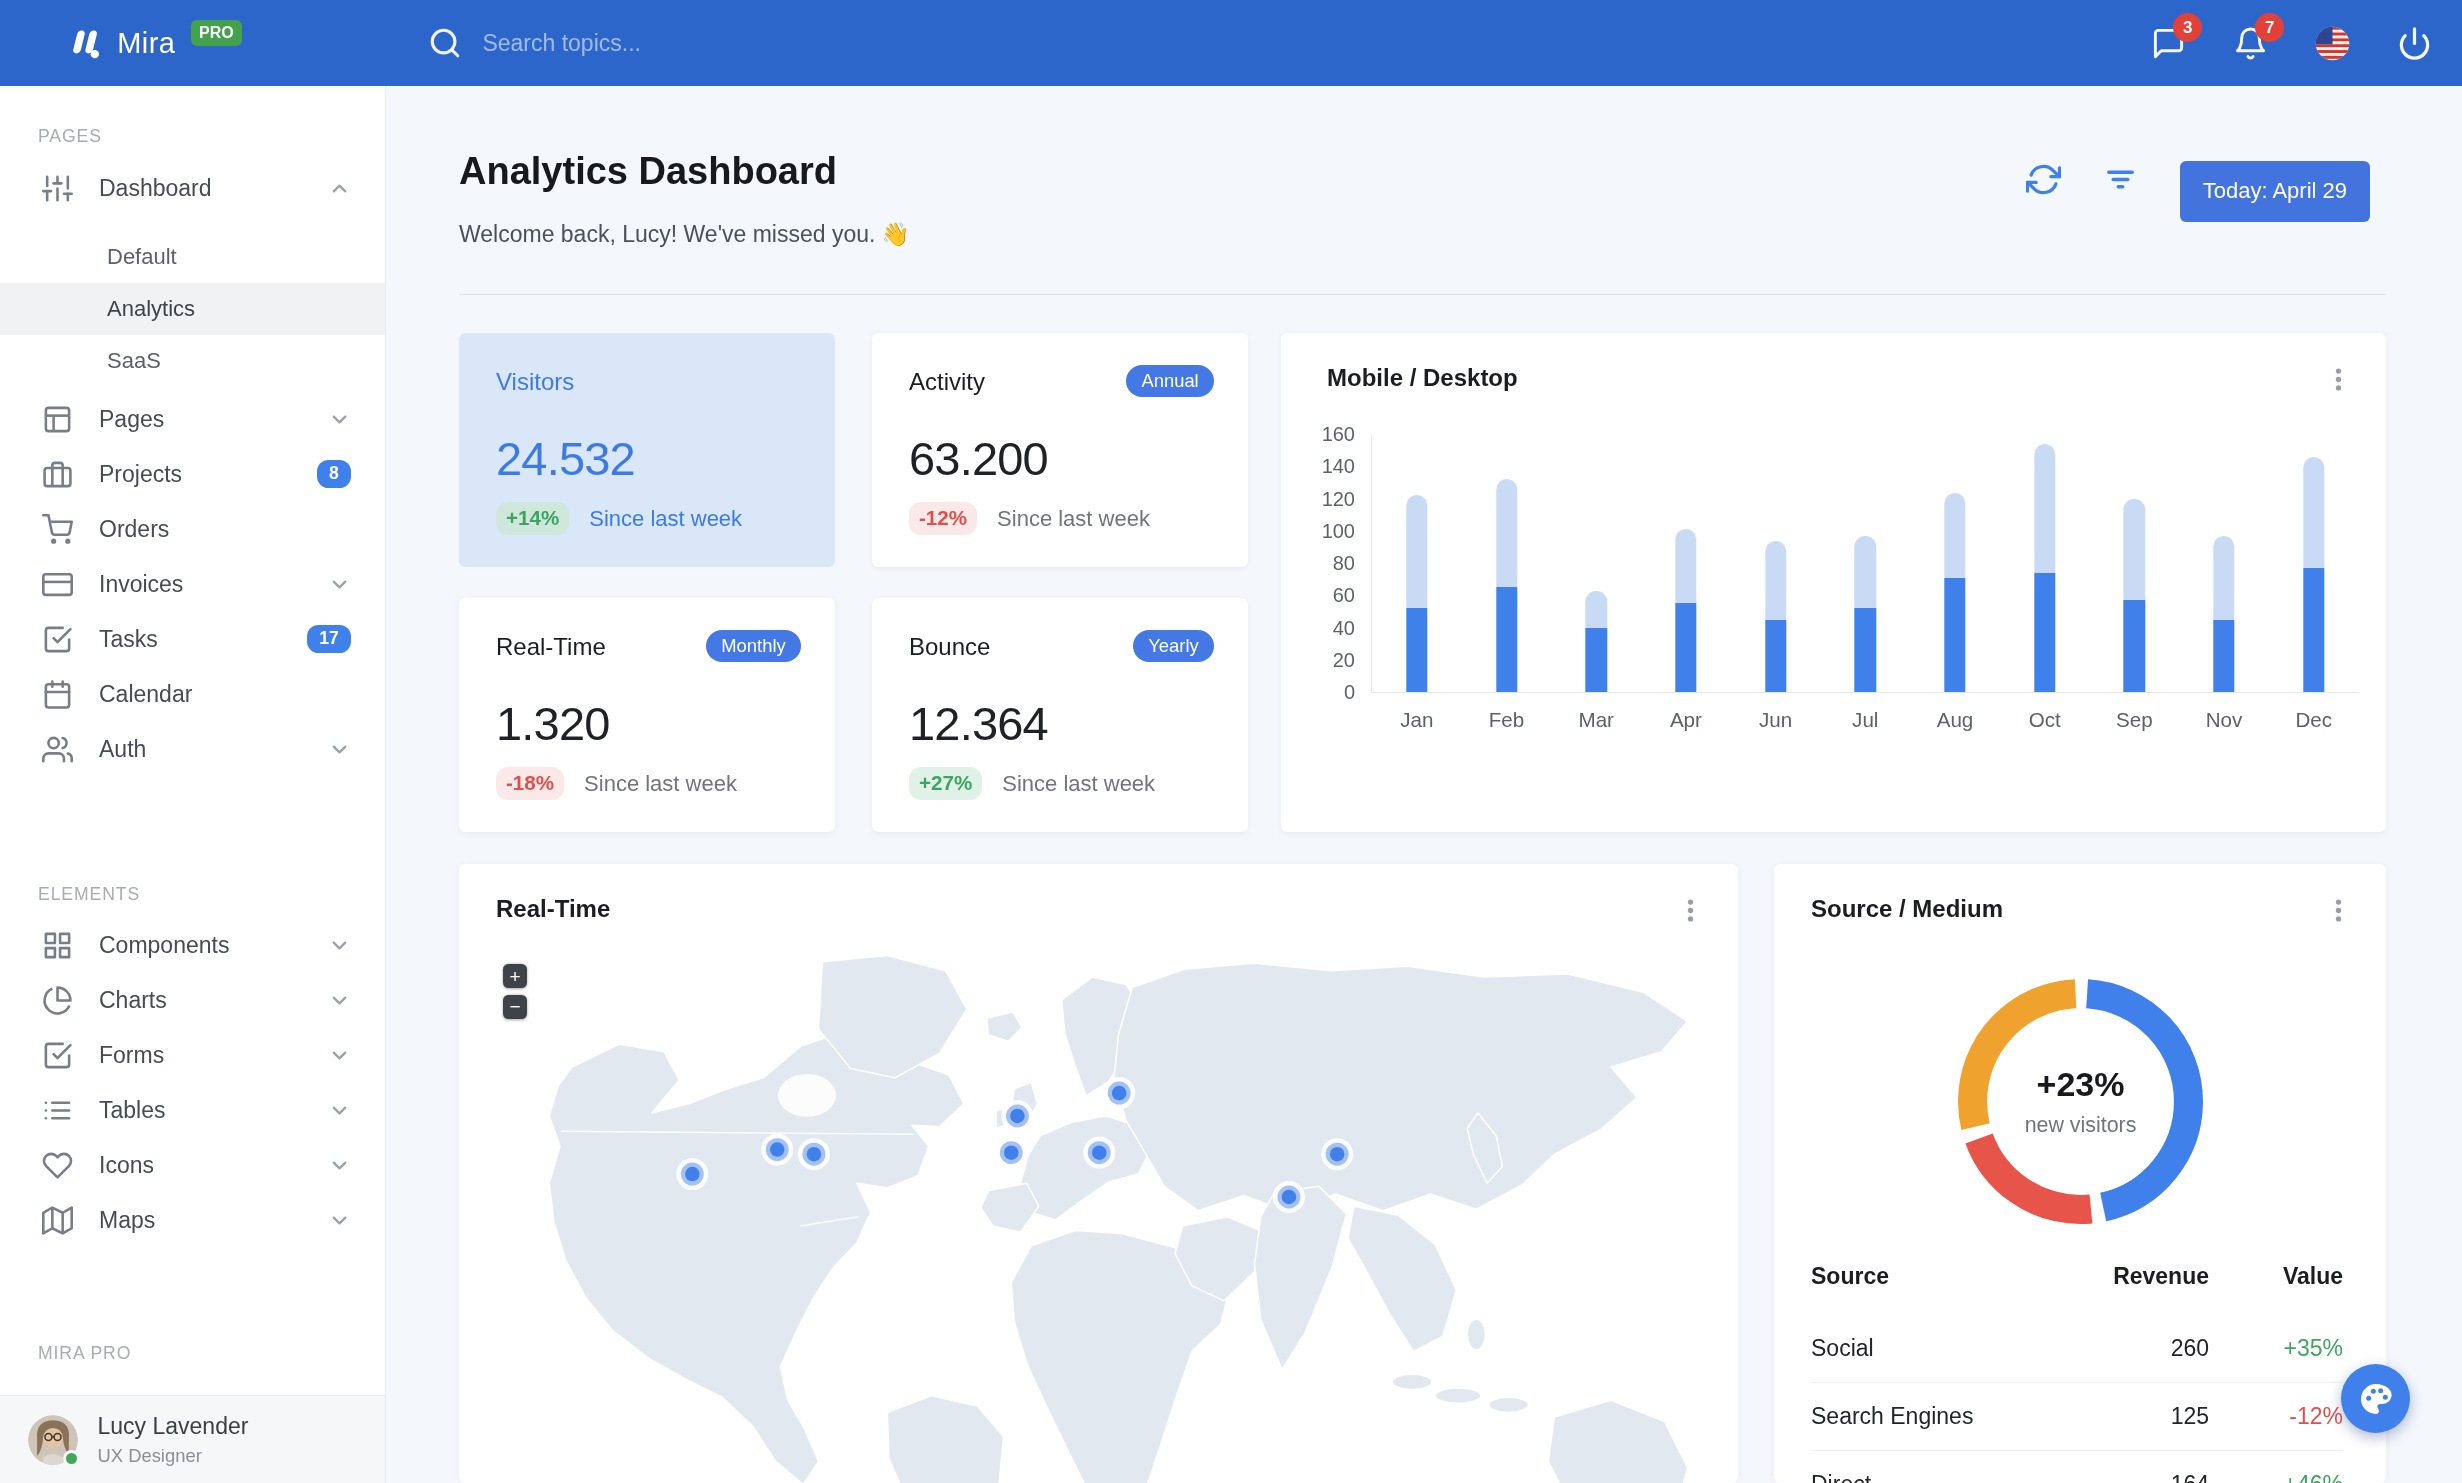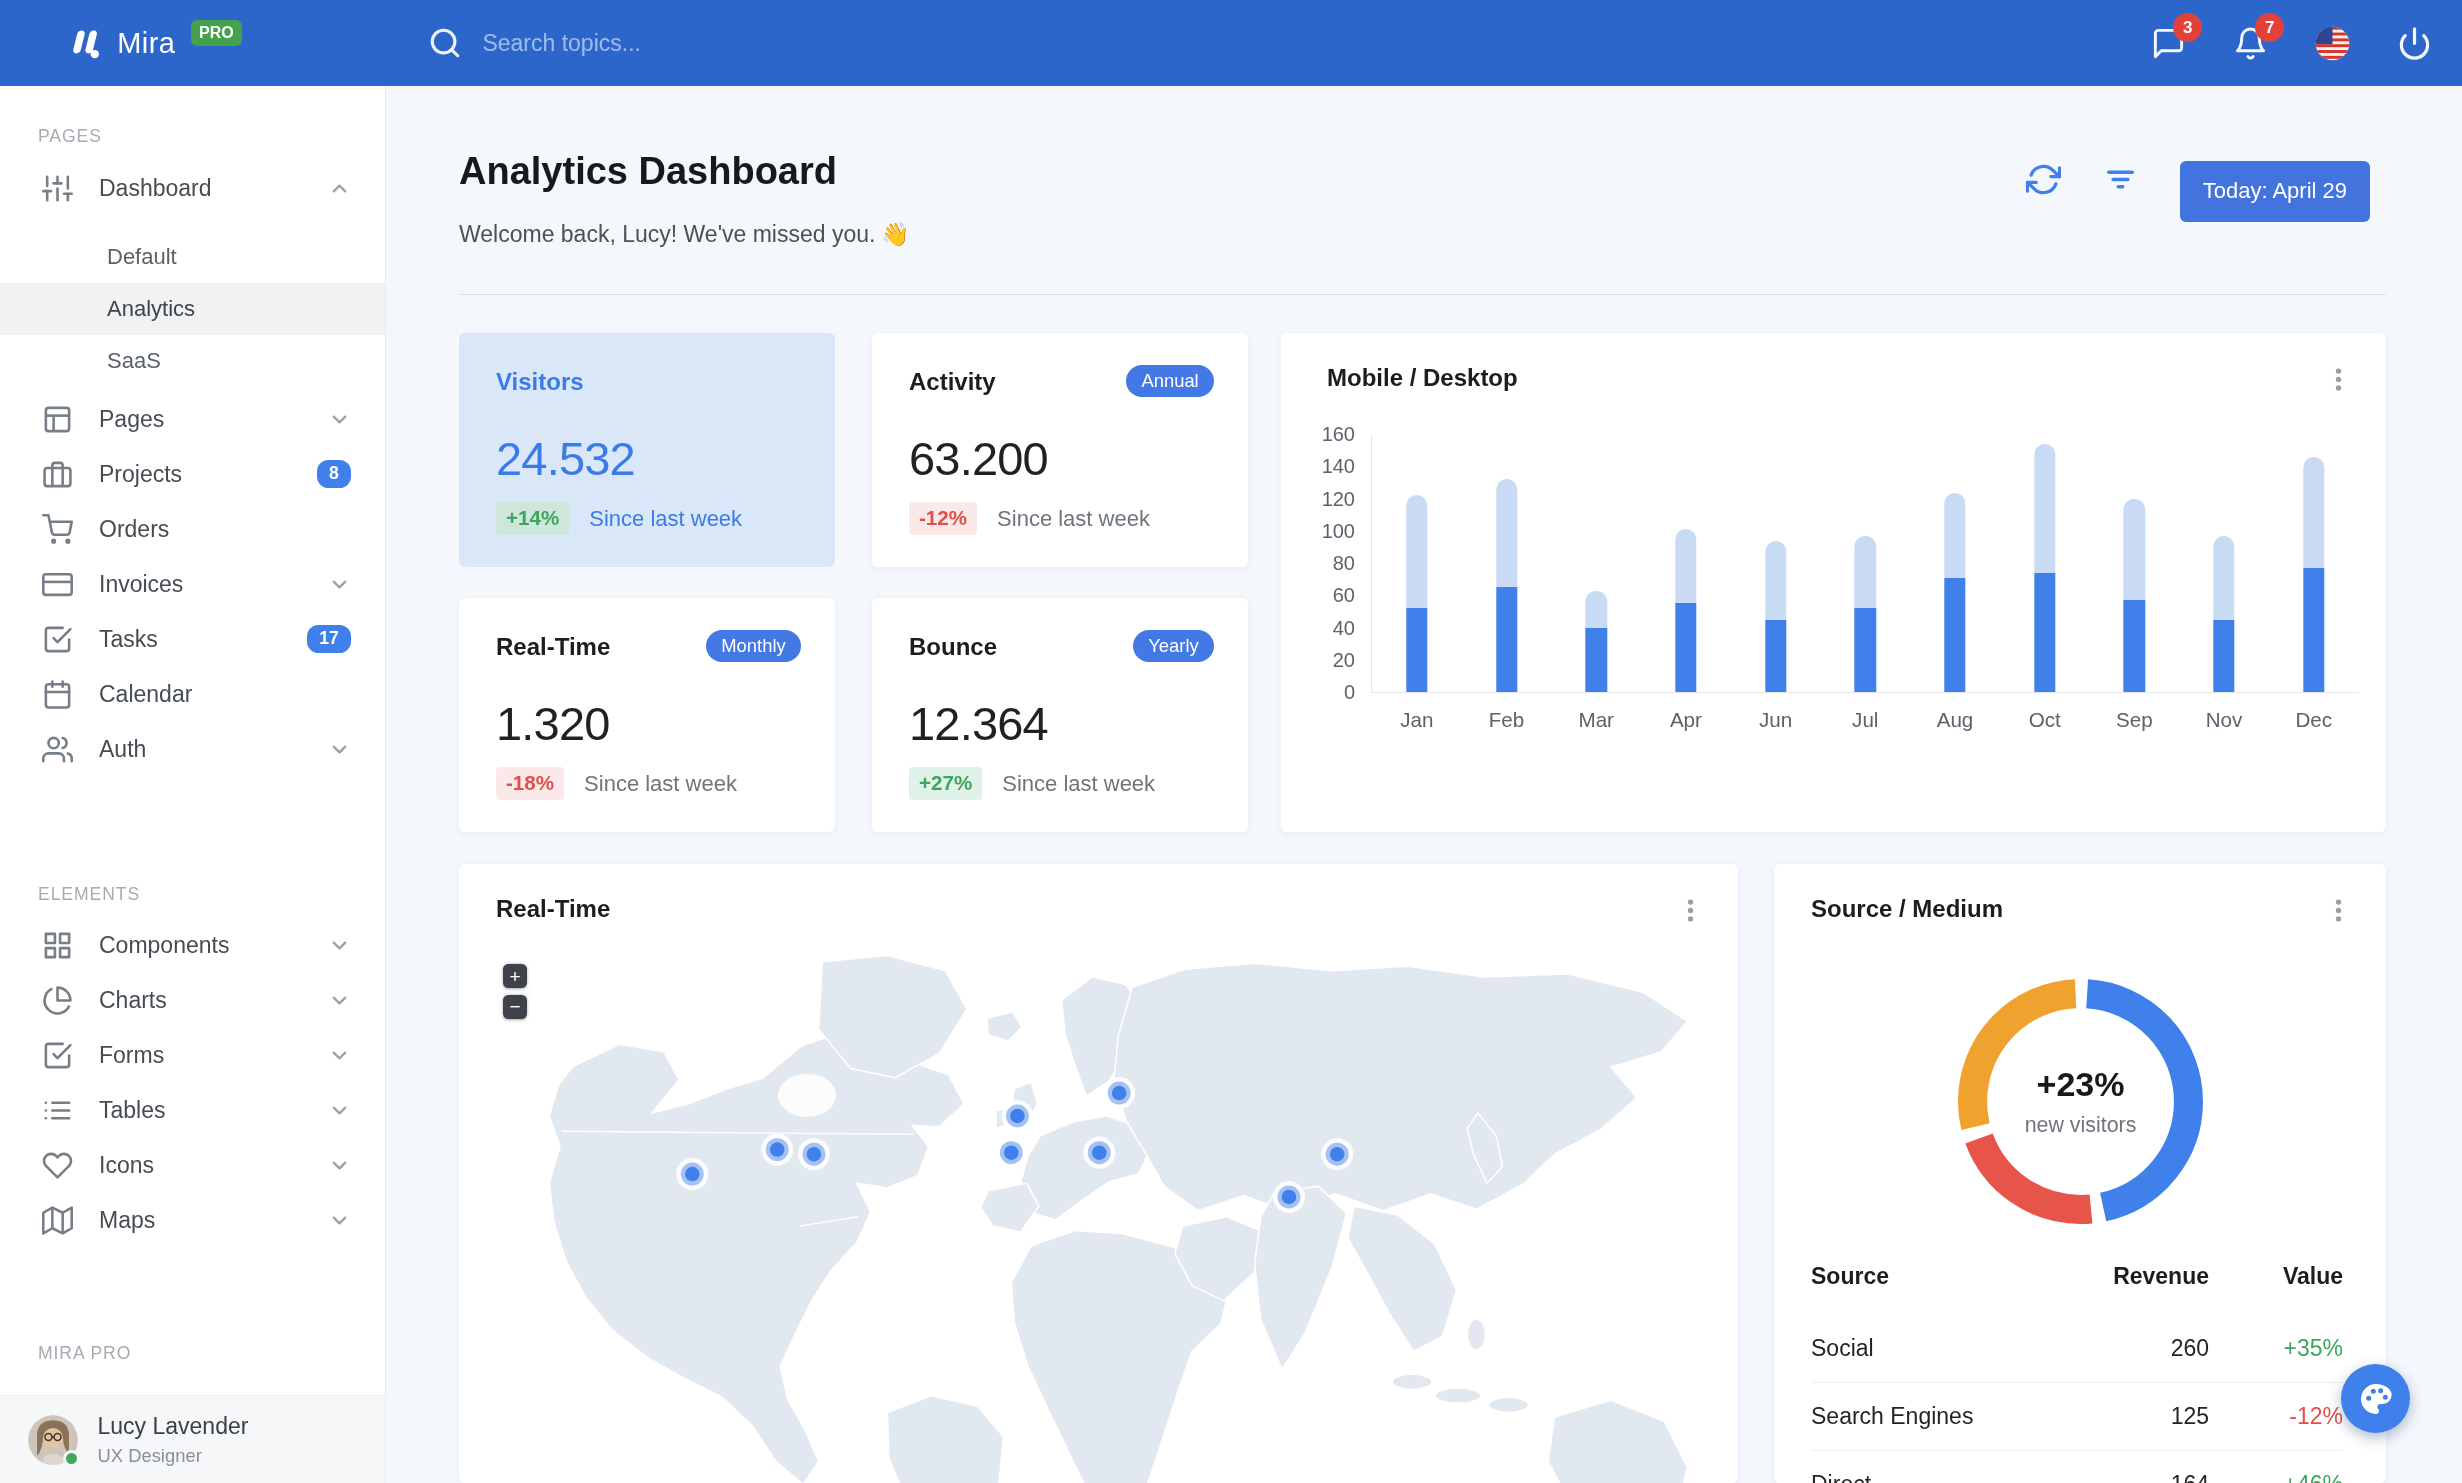--- a/index.html
+++ b/index.html
@@ -60,25 +60,25 @@
   .card-head{display:flex;justify-content:space-between;align-items:flex-start;padding:31px 31px 0 46px}
   .card-head.tight{padding-left:37px}
   .card-title{font-size:24px;font-weight:600;color:#1B1E21}
   .kebab{width:31px;height:31px;border:none;background:none;padding:0;color:#989EA5;cursor:pointer}
   .kebab svg{width:29px;height:29px}
 
   
   .stats-grid{position:absolute;left:459px;top:333px;width:789px;height:499px;display:grid;grid-template-columns:1fr 1fr;grid-template-rows:1fr 1fr;column-gap:37px;row-gap:31px;z-index:5}
   .stat-card{border-radius:6.1px;box-shadow:0 1.5px 7.6px rgba(25,45,85,.05);background:#fff;padding:35px 37px 32px;position:relative;display:flex;flex-direction:column;cursor:pointer}
   .stat-card.highlight{background:#DAE7F9;box-shadow:none}
-  .stat-title{font-size:24px;font-weight:700;color:#1B1E21}
+  .stat-title{font-size:24px;font-weight:400;color:#1B1E21}
   .highlight .stat-title,.highlight .stat-value,.highlight .stat-caption{color:#3B7BE8}
   .stat-value{font-size:47px;font-weight:400;color:#1F2225;margin-top:35px;letter-spacing:-0.8px}
   .stat-footer{margin-top:auto;display:flex;align-items:center;gap:20px}
-  .delta{font-size:20.6px;font-weight:600;border-radius:4px;padding:6.1px 10px;line-height:1}
+  .delta{font-size:20.6px;font-weight:600;border-radius:12px;padding:6.1px 10px;line-height:1}
   .delta.up{color:#3DA55F;background:#E0F1E7}
   .delta.down{color:#E0504A;background:#FBE9E9}
   .highlight .delta.up{background:#CFE6DA}
   .stat-caption{font-size:22px;color:#6E757C}
   .period-pill{position:absolute;top:32px;right:34px;background:#4478E4;color:#fff;font-size:18.4px;border-radius:17px;padding:6.9px 15.3px;line-height:1}
 
   
   .chart-card{position:absolute;left:1281px;top:333px;width:1105px;height:499px;z-index:5}
   .plot{position:absolute;left:90px;top:102px;right:27.5px;height:258px;border-left:1.5px solid #E5E8EC;border-bottom:1.5px solid #E5E8EC;display:flex}
   .ytick{position:absolute;right:calc(100% + 17px);font-size:20px;color:#5B626B;line-height:20px;white-space:nowrap}

